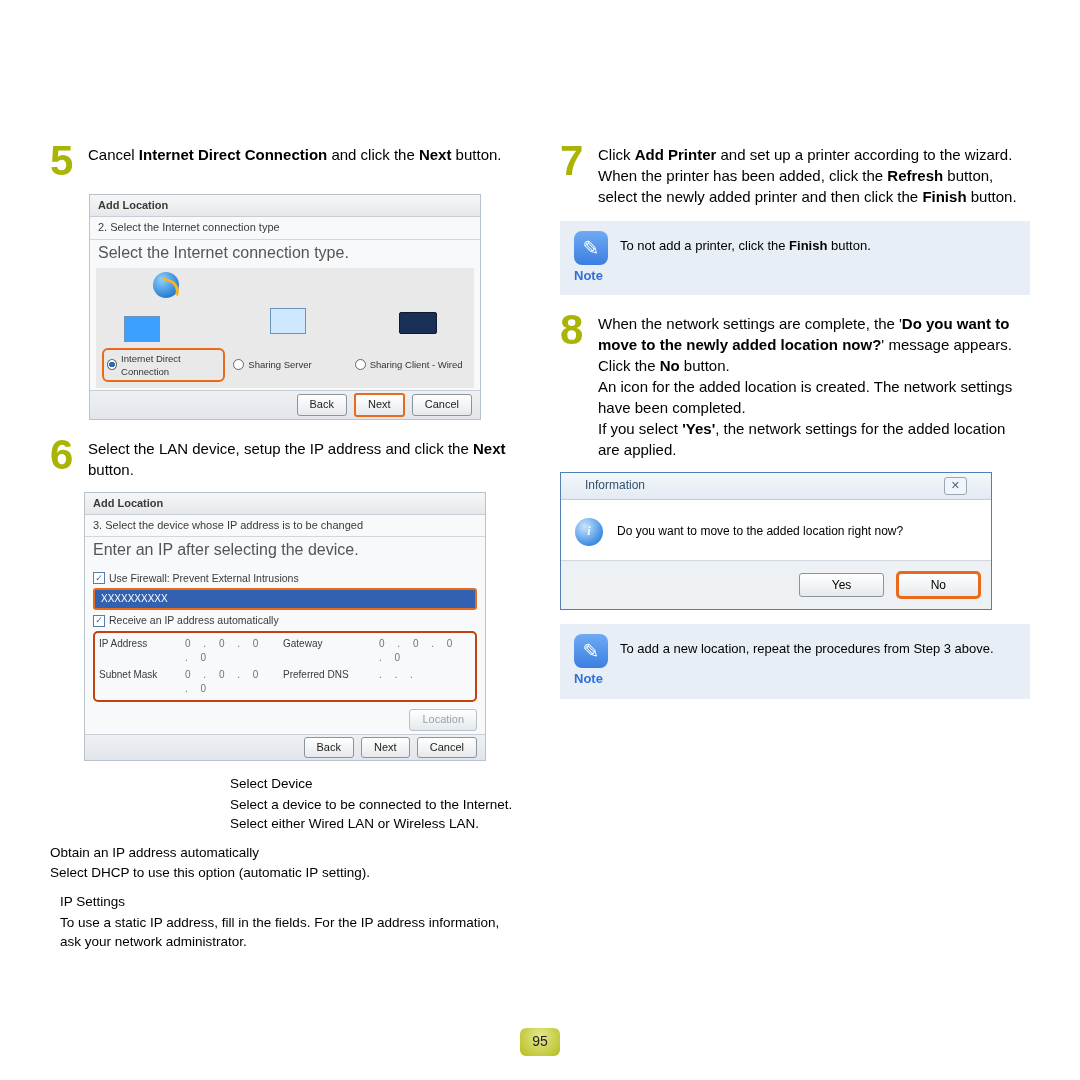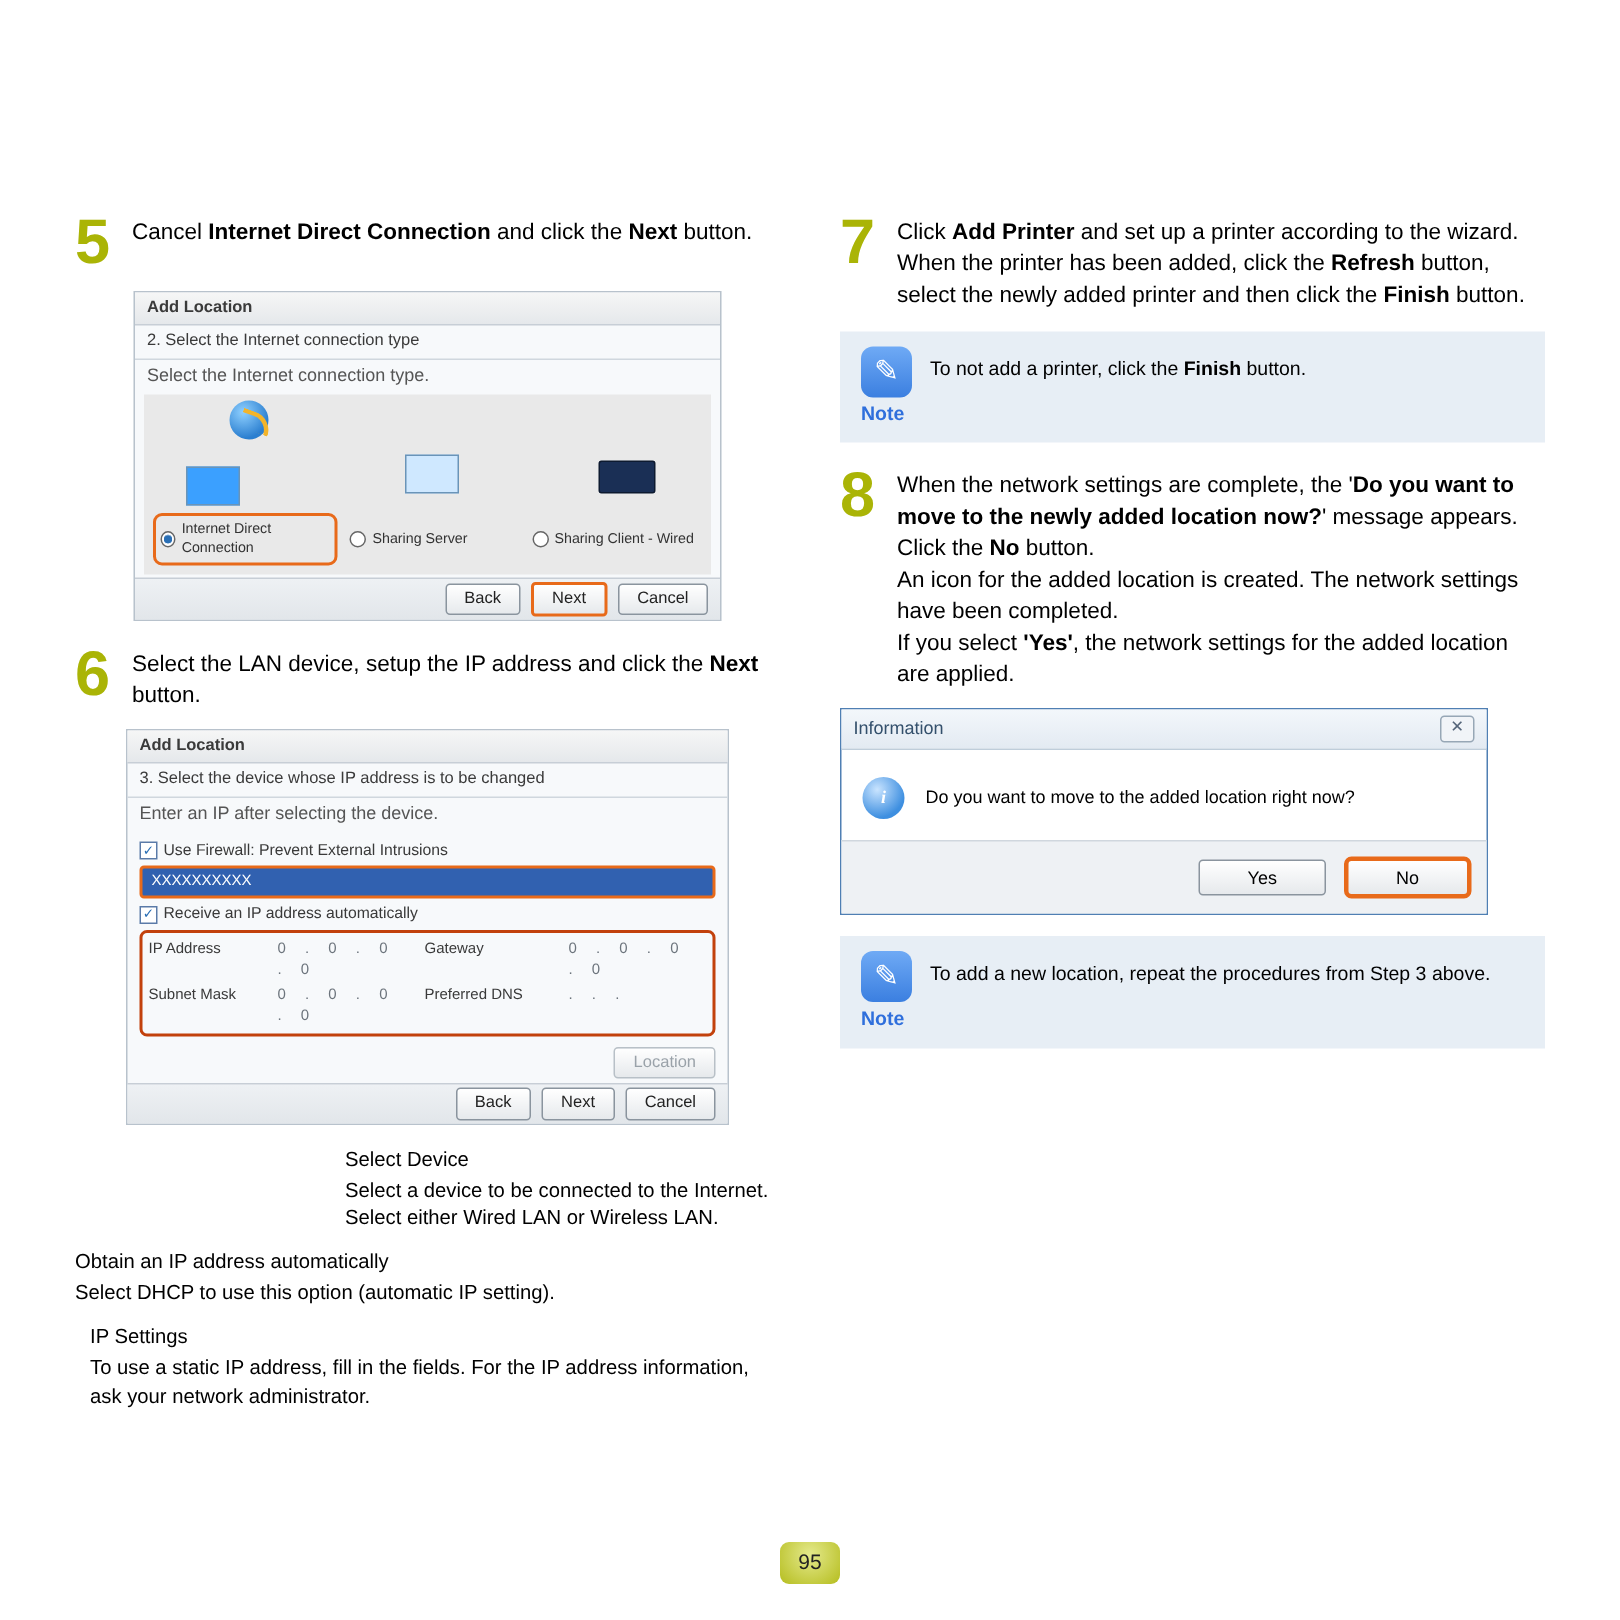--- a/index.html
+++ b/index.html
@@ -10,21 +10,21 @@
   .step-num{font-size:42px;font-weight:bold;color:#aab406;line-height:1;min-width:30px}
   .step-body{flex:1;padding-top:4px;font-size:15px}
   b{font-weight:bold}
 
   
   .win{border:1px solid #b8c2cc;background:#f7f9fb;font-size:11px;color:#3a3a3a;margin:6px auto 14px auto;width:400px}
   .win1{width:390px}
   .win2{width:400px}
   .win .title{background:linear-gradient(#f6f6f6,#e5e8eb);padding:3px 8px;font-weight:bold;border-bottom:1px solid #c7ced6;font-size:11px}
   .win .sub{padding:3px 8px;font-size:11px;font-weight:normal;border-bottom:1px solid #d0d7de}
-  .win .hint{padding:2px 8px;color:#555;font-size:12px}
+  .win .hint{padding:2px 8px;color:#555;font-size:16px}
 
   .net-area{background:#e9e9e9;position:relative;height:120px;margin:2px 6px}
   .dev{position:absolute;width:44px;text-align:center;font-size:9px}
   .dev .ie{width:26px;height:26px;border-radius:50%;background:radial-gradient(circle at 35% 30%,#8fd0ff,#2b7fd0 70%);margin:0 auto;position:relative}
   .dev .ie:after{content:"";position:absolute;right:-2px;top:8px;width:18px;height:10px;border:3px solid #f3b42a;border-left:none;border-bottom:none;border-radius:0 14px 0 0;transform:rotate(20deg)}
   .dev .mon{width:34px;height:24px;background:#cfe8ff;border:1px solid #6a94b8;margin:0 auto}
   .dev .mon.blue{background:#3ba0ff}
   .dev .lap{width:36px;height:20px;background:#1a2f55;border:1px solid #0d1a30;margin:0 auto;border-radius:2px}
   .opt-row{display:flex;gap:8px;position:absolute;bottom:6px;left:6px;right:6px;font-size:9.5px;color:#333}
   .opt{flex:1;display:flex;align-items:center;gap:4px}
@@ -49,21 +49,21 @@
   .callouts p{margin:2px 0 10px 0}
 
   
   .note{display:flex;gap:12px;align-items:flex-start;background:#e7eef5;padding:10px 14px;margin:14px 0;font-size:13px}
   .note .icon{width:34px;height:34px;border-radius:8px;background:linear-gradient(#6faaf5,#3b7fe0);display:flex;align-items:center;justify-content:center;color:#fff;font-size:20px}
   .note .label{color:#2f6fdc;font-weight:bold;margin-top:2px}
   .note .txt{flex:1;padding-top:6px}
 
   
   .dlg{border:1px solid #4f7fb3;width:430px;margin:12px 0;font-size:12px}
-  .dlg .bar{background:linear-gradient(#f3f7fb,#e3eaf2);padding:4px 8px;color:#34506c;display:flex;justify-content:space-between;align-items:center;border-bottom:1px solid #bfcdda}
+  .dlg .bar{background:linear-gradient(#f3f7fb,#e3eaf2);padding:4px 24px;color:#34506c;display:flex;justify-content:space-between;align-items:center;border-bottom:1px solid #bfcdda}
   .dlg .x{border:1px solid #97a7b6;border-radius:3px;padding:0 6px;font-size:11px;color:#55657a;background:#f1f4f8}
   .dlg .body{padding:18px 14px 14px 14px;display:flex;gap:14px;align-items:center}
   .dlg .info-icon{width:28px;height:28px;border-radius:50%;background:radial-gradient(circle at 35% 30%,#c9e4ff,#3e8fe0 70%);color:#fff;display:flex;align-items:center;justify-content:center;font-weight:bold;font-family:Georgia,serif;font-style:italic}
   .dlg .foot{background:#eef1f4;border-top:1px solid #d0d7de;padding:10px;text-align:right}
   .dlg .btn2{display:inline-block;padding:3px 32px;font-size:12px;background:linear-gradient(#fff,#e6e9ec);border:1px solid #8a949e;border-radius:3px;margin-left:8px}
   .dlg .btn2.hl{border:3px solid #e86a1a;border-radius:5px}
 
   .pagenum{position:absolute;bottom:24px;left:50%;transform:translateX(-50%);width:40px;height:28px;border-radius:6px;background:radial-gradient(circle at 50% 30%,#e4e98c,#b5bd1e);display:flex;align-items:center;justify-content:center;font-size:14px;color:#222}
 </style>
 </head>

